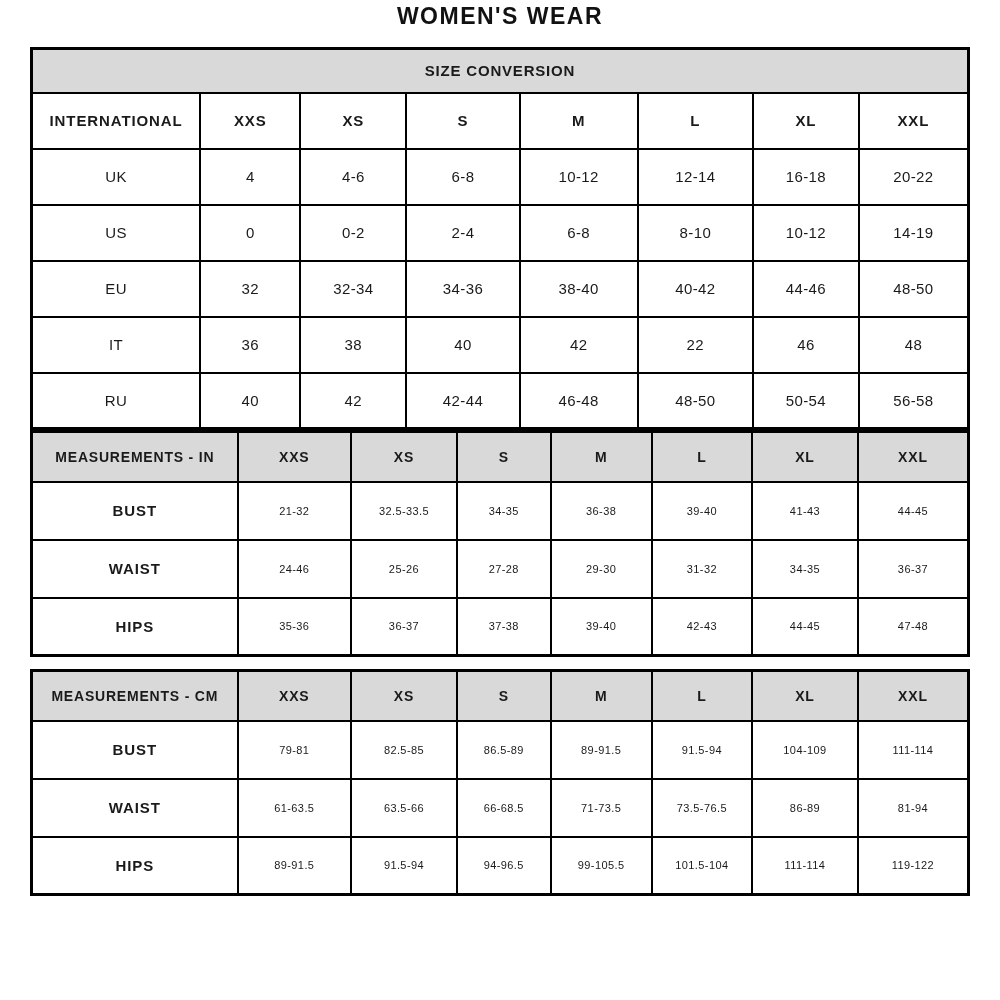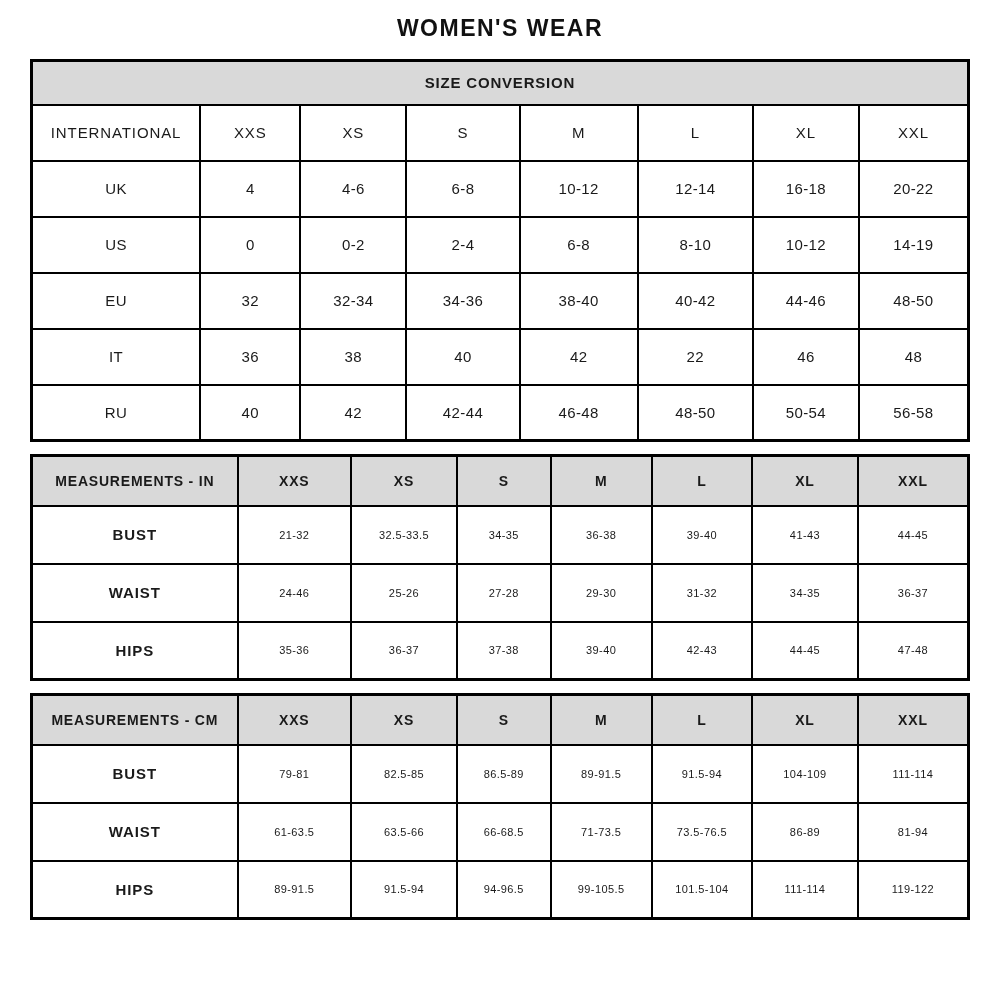--- a/index.html
+++ b/index.html
@@ -4,21 +4,21 @@
 <style>
   * { box-sizing: border-box; margin: 0; padding: 0; }
   html, body { background: #ffffff; }
   body {
     width: 1000px;
     height: 1000px;
     font-family: "Liberation Sans", sans-serif;
     color: #1a1a1a;
     overflow: hidden;
   }
-  .page { padding: 15px 30px 0 30px; }
+  .page { padding: 3px 30px 0 30px; }
 
   .title {
     text-align: center;
     font-size: 23px;
     font-weight: bold;
     letter-spacing: 1.5px;
     margin-bottom: 17px;
     color: #111;
   }
 
@@ -36,24 +36,24 @@
   }
 
   
   tr.hdr th {
     background: #d9d9d9;
     font-weight: bold;
     letter-spacing: 0.8px;
   }
 
   
-  .t-conv { margin-bottom: 12px; }
+  .t-conv { }
   .t-conv tr.hdr th { height: 44px; font-size: 15px; }
   .t-conv td { height: 56px; font-size: 15px; font-weight: 500; }
-  .t-conv tr.cols td { letter-spacing: 0.9px; }
+  .t-conv tr.cols td { letter-spacing: 0.9px; font-weight: bold; }
 
   
   .t-meas { margin-bottom: 12px; }
   .t-meas tr.hdr th { height: 50px; font-size: 14px; }
   .t-meas td { height: 58px; }
   .t-meas td.lbl { font-size: 15px; font-weight: 700; letter-spacing: 0.9px; }
   .t-meas td.val { font-size: 11px; font-weight: 500; }
 </style>
 </head>
 <body>

